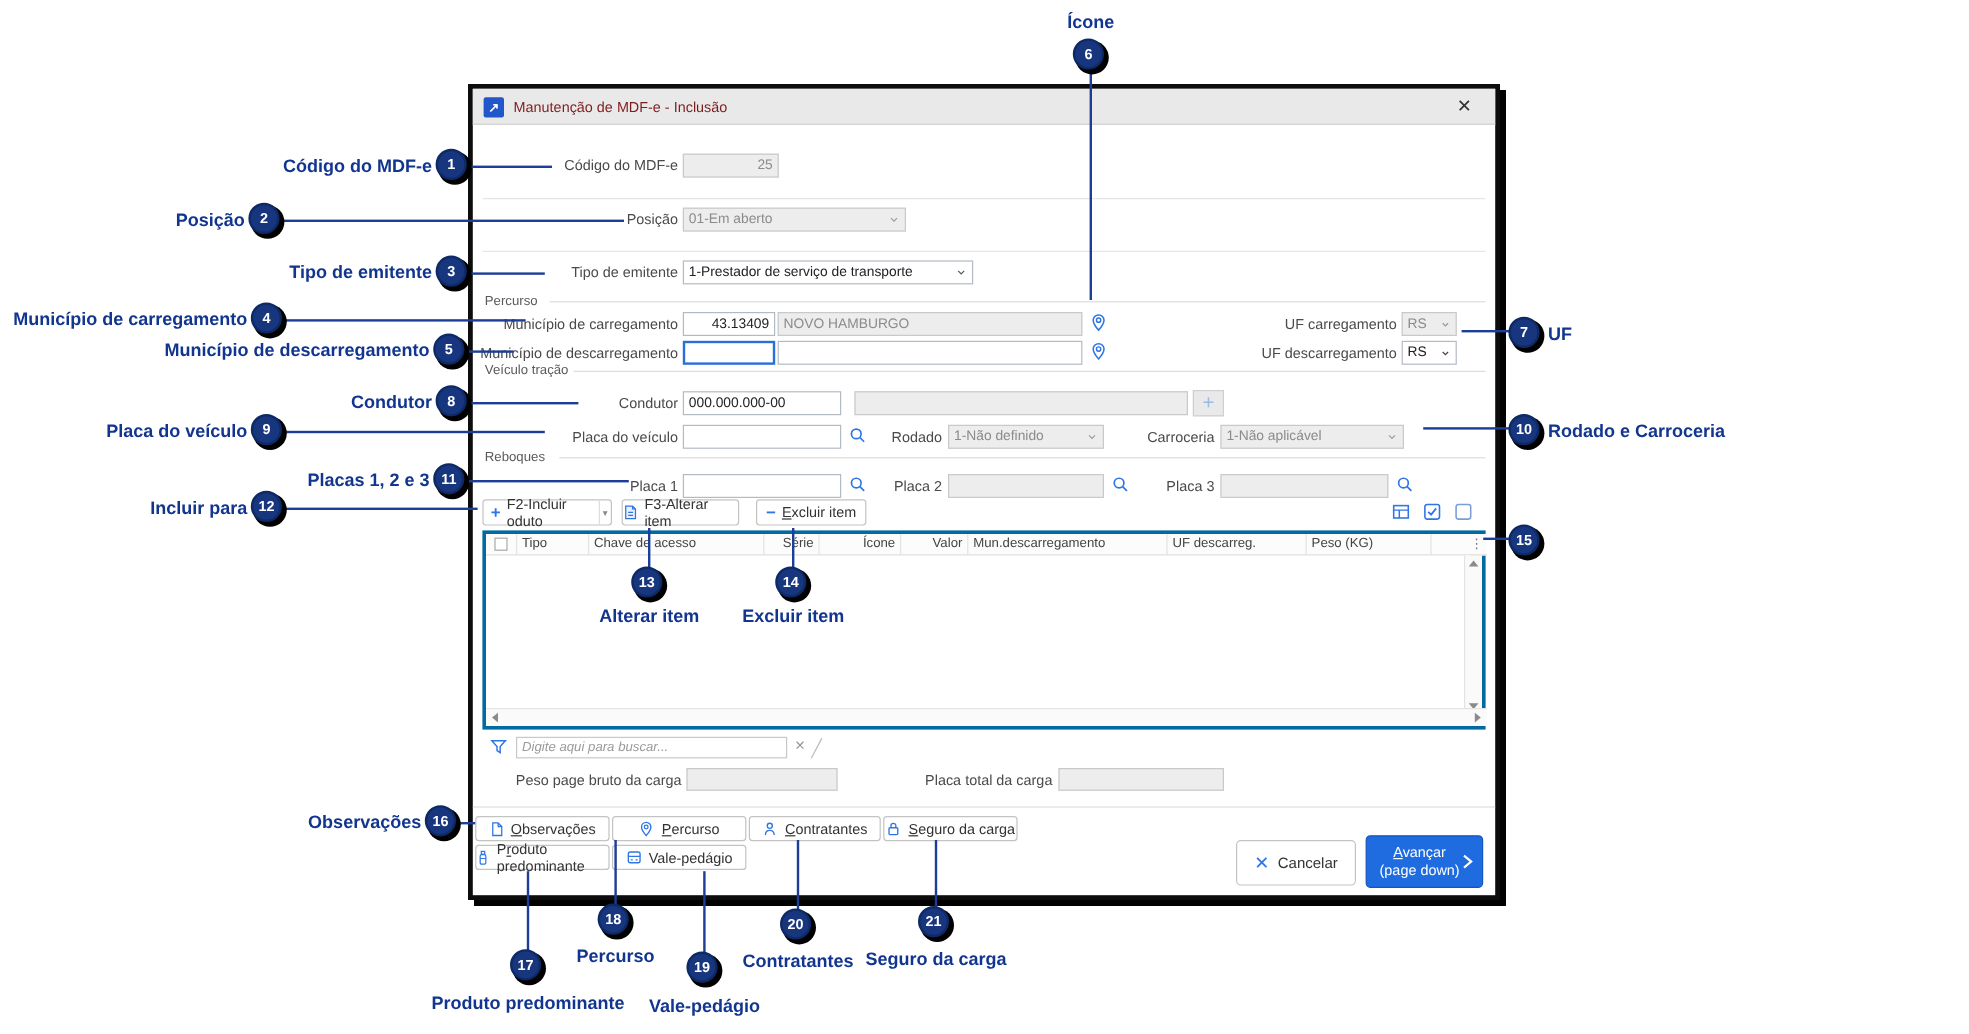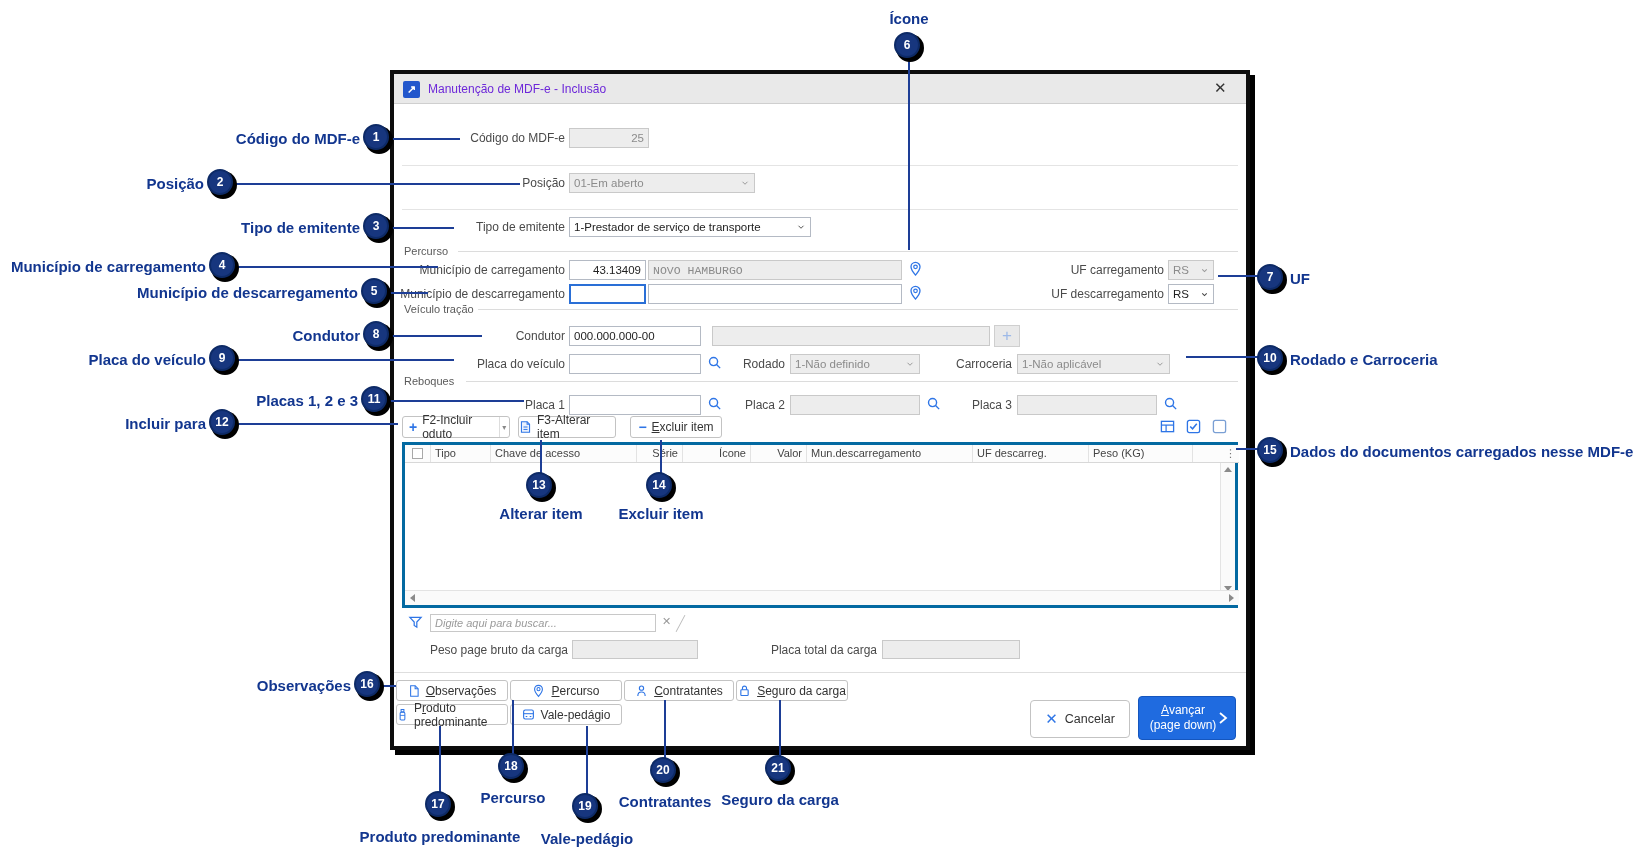--- a/index.html
+++ b/index.html
@@ -7,21 +7,21 @@
   #canvas { position:relative; width:1641px; height:862px; background:#fff; overflow:hidden; }
 
   
   .dialog { position:absolute; left:390px; top:70px; width:860px; height:680px;
             background:#fff; border:4px solid #0d0d0d; box-shadow:5px 5px 0 #000; }
   .titlebar { position:absolute; left:0; top:0; width:852px; height:30px;
               background:#e9e9e9; border-bottom:1px solid #cfcfcf; }
   .appicon { position:absolute; left:9px; top:7px; width:17px; height:17px; background:#2257cc;
              border-radius:2px; color:#fff; font-size:11px; font-weight:bold;
              display:flex; align-items:center; justify-content:center; }
-  .wtitle { position:absolute; left:34px; top:8px; font-size:12px; color:#6d28d9; }
+  .wtitle { position:absolute; left:34px; top:8px; font-size:12px; color:#7f1d1d; }
   .wclose { position:absolute; left:820px; top:5px; font-size:15px; color:#333; cursor:pointer; }
 
   .flabel { position:absolute; font-size:12px; color:#4a4a4a; text-align:right; white-space:nowrap; }
   .inp { position:absolute; border:1px solid #b4bac4; background:#fff; font-size:11.5px;
          color:#222; padding:0 4px; font-family:inherit; }
   .inp.dis { background:#ededed; color:#8b8b8b; border-color:#c9c9c9; }
   .inp.right { text-align:right; }
   .inp.focus { border:2px solid #2a6fd6; }
   .sel { position:absolute; border:1px solid #b4bac4; background:#fff; display:flex;
          align-items:center; padding:0 4px; font-size:11.5px; color:#222; }
@@ -123,21 +123,21 @@
             <polyline points="4,6 8,10 12,6" fill="none" stroke="#555" stroke-width="1.6"></polyline>
           </svg>
         </span>
     </div>
 
     <div class="legend" style="left:10px;top:171px">Percurso</div>
     <div class="gline" style="left:64px;top:177px;width:780px"></div>
 
     <div class="flabel" style="left:0;top:189px;width:171px">Município de carregamento</div>
     <input class="inp right" style="left: 175px; top: 186px; width: 77px; height: 20px; padding-left: 19px;" value="43.13409">
-    <input class="inp dis" style="left: 254px; top: 186px; width: 254px; height: 20px; font-family: Liberation Mono, monospace;" readonly="" value="NOVO HAMBURGO">
+    <input class="inp dis" style="left: 254px; top: 186px; width: 254px; height: 20px;" readonly="" value="NOVO HAMBURGO">
     <span class="icobtn" style="left:514px;top:187px">
       <svg width="15" height="16" viewBox="0 0 16 17">
           <path d="M8 1.5 C5.2 1.5 3.2 3.7 3.2 6.2 C3.2 9.6 8 15 8 15 C8 15 12.8 9.6 12.8 6.2 C12.8 3.7 10.8 1.5 8 1.5 Z" fill="none" stroke="#2e75e6" stroke-width="1.4"></path>
           <circle cx="8" cy="6.2" r="1.9" fill="none" stroke="#2e75e6" stroke-width="1.3"></circle>
         </svg>
     </span>
     <div class="flabel" style="left:600px;top:189px;width:170px">UF carregamento</div>
     <div class="sel dis" style="left:774px;top:186px;width:46px;height:20px">
       <span class="txt">RS</span>
       <span>
@@ -436,21 +436,20 @@
   <div class="ann" style="right:1283px;top:284px">Município de descarregamento</div>
   <div class="ann c" style="left:859px;top:10px;width:100px">Ícone</div>
   <div class="ann" style="left:1290px;top:270px">UF</div>
   <div class="ann" style="right:1281px;top:327px">Condutor</div>
   <div class="ann" style="right:1435px;top:351px">Placa do veículo</div>
   <div class="ann" style="left:1290px;top:351px">Rodado e Carroceria</div>
   <div class="ann" style="right:1283px;top:392px">Placas 1, 2 e 3</div>
   <div class="ann" style="right:1435px;top:415px">Incluir para</div>
   <div class="ann c" style="left:466px;top:505px;width:150px">Alterar item</div>
   <div class="ann c" style="left:586px;top:505px;width:150px">Excluir item</div>
-  <div class="ann" style="left:1290px;top:443px">Dados do documentos carregados nesse MDF-e</div>
   <div class="ann" style="right:1290px;top:677px">Observações</div>
   <div class="ann c" style="left:340px;top:828px;width:200px">Produto predominante</div>
   <div class="ann c" style="left:438px;top:789px;width:150px">Percurso</div>
   <div class="ann c" style="left:512px;top:830px;width:150px">Vale-pedágio</div>
   <div class="ann c" style="left:590px;top:793px;width:150px">Contratantes</div>
   <div class="ann c" style="left:705px;top:791px;width:150px">Seguro da carga</div>
 
 </div>
 
 </body></html>

